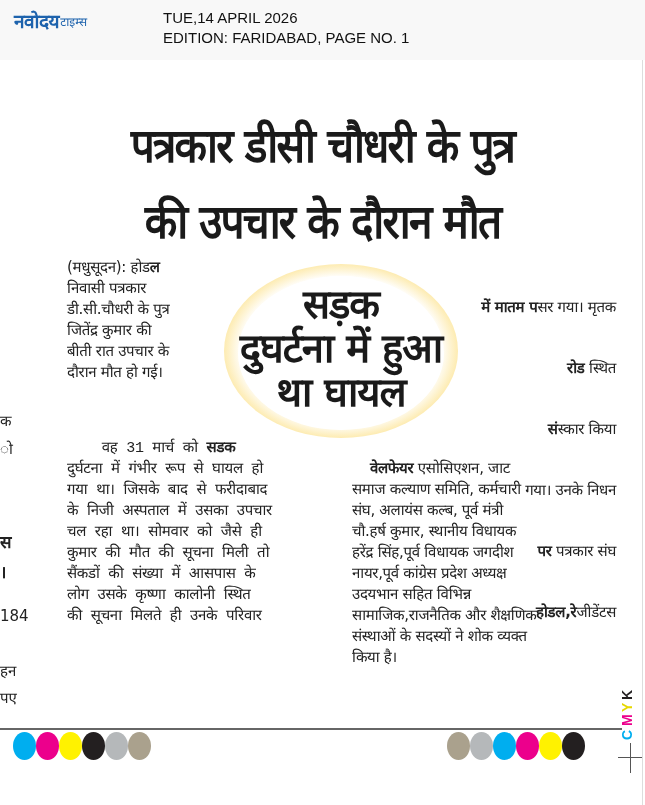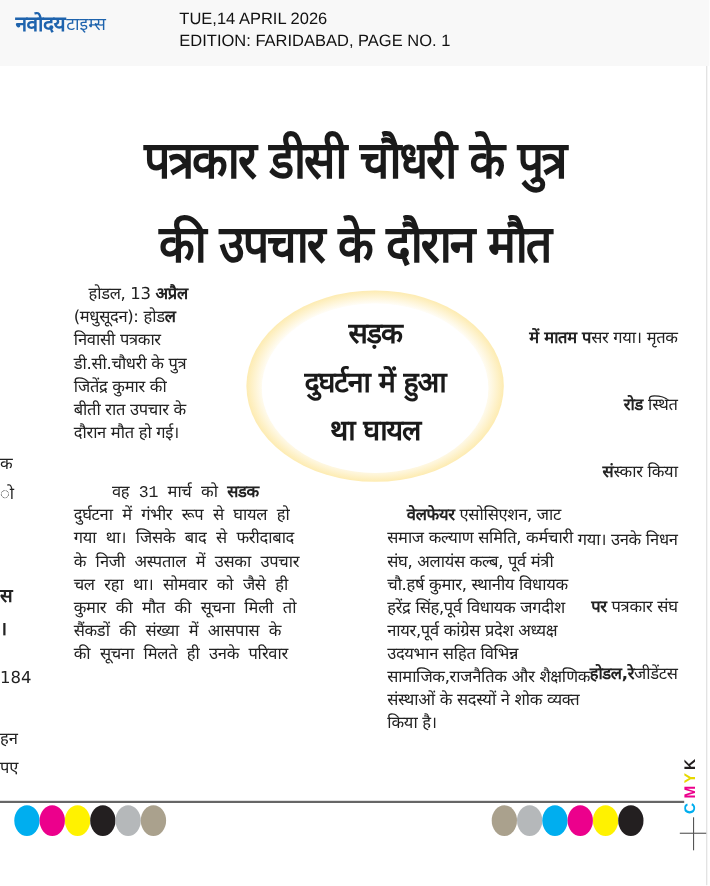--- a/index.html
+++ b/index.html
@@ -1,21 +1,21 @@
 <!DOCTYPE html>
 <html><head>
   <meta charset="utf-8">
   <style>
     html, body { margin:0; padding:0; }
     body { width:645px; height:805px; background:#ffffff; position:relative; overflow:hidden;
            font-family:"DejaVu Sans", sans-serif; color:#1a1a1a; }
     .header { position:absolute; left:0; top:0; width:645px; height:60px; background:#f8f8f8; }
     .logo { position:absolute; left:14px; top:8px; display:flex; align-items:center; }
     .logo-main { color:#1e63ad; font-weight:bold; font-size:19px; letter-spacing:-0.5px; }
-    .logo-sub { color:#1e63ad; font-size:16px; margin-left:1px; }
+    .logo-sub { color:#1e63ad; font-size:12px; margin-left:1px; }
     .edition { position:absolute; left:163px; top:8px; font-family:"Liberation Sans", sans-serif;
                font-size:15px; line-height:20px; color:#111; }
     .right-rule { position:absolute; left:642px; top:60px; width:1px; height:745px; background:#ddd; }
 
     .headline { position:absolute; left:0; width:645px; text-align:center; font-weight:bold;
                 font-family:"DejaVu Sans", sans-serif; font-size:47px; letter-spacing:-2px;
                 color:#1a1a1a; transform:scaleX(0.9); transform-origin:center; }
     .hl1 { top:112px; }
     .hl2 { top:188px; }
 
@@ -28,21 +28,21 @@
     .left-bot { left:67px; top:438px; width:270px;font-family:Liberation Mono, monospace; }
     .right-bot { left:352px; top:458px; width:264px; }
     .right-top p { text-align:right;margin-top:40px; }
 
     .callout { position:absolute; left:228px; top:268px; width:226px; height:170px; }
     .callout-glow { position:absolute; left:-4px; top:-4px; width:234px; height:174px; border-radius:50%;
                     background:radial-gradient(ellipse at center, #fff 60%, #fde9a8 72%, #f6c64a 78%, #fde9a8 86%, rgba(255,255,255,0) 100%); }
     .callout-inner { position:absolute; left:10px; top:8px; width:206px; height:154px; border-radius:50%;
                      background:#fff; }
     .callout-text { position:absolute; left:0; top:14px; width:226px; text-align:center;
-                    font-weight:bold; font-size:26px; line-height:44px; letter-spacing:-1px; color:#1a1a1a; }
+                    font-weight:bold; font-size:40px; line-height:44px; letter-spacing:-1px; color:#1a1a1a; }
 
     .edge-frag { position:absolute; left:0; font-size:15px; line-height:21px; color:#222; }
 
     .cmyk-rule { position:absolute; left:0; top:728px; width:622px; height:2px; background:#666; }
     .dots { position:absolute; top:732px; display:flex; gap:0; }
     .dot { width:23px; height:28px; border-radius:50%; margin-right:0px; }
     .dots-left { left:13px; }
     .dots-right { left:447px; }
     .cmyk-label { position:absolute; left:617px; top:680px; width:18px; height:60px; }
     .cmyk-label span { position:absolute; transform:rotate(-90deg); transform-origin:left top;
@@ -70,21 +70,20 @@
 
 <div class="edge-frag" style="top:411px;">क</div>
 <div class="edge-frag" style="top:439px;">ो</div>
 <div class="edge-frag" style="top:532px;font-weight:bold;font-size:17px;">स</div>
 <div class="edge-frag" style="top:562px;font-weight:bold;font-size:17px;">।</div>
 <div class="edge-frag" style="top:606px;">184</div>
 <div class="edge-frag" style="top:661px;">हन</div>
 <div class="edge-frag" style="top:688px;">पए</div>
 
 <div class="col left-top">
-  <p>&nbsp;&nbsp;&nbsp;होडल,  13 <span class="b">अप्रैल</span></p>
   <p>(मधुसूदन): होड<span class="b">ल</span></p>
   <p>निवासी  पत्रकार</p>
   <p>डी.सी.चौधरी के पुत्र</p>
   <p>जितेंद्र कुमार की</p>
   <p>बीती रात उपचार के</p>
   <p>दौरान मौत हो गई।</p>
 </div>
 
 <div class="col right-top">
   <p><span class="b">में मातम प</span>सर गया। मृतक</p>
@@ -106,20 +105,21 @@
 </div>
 
 <div class="col left-bot">
   <p>&nbsp;&nbsp;&nbsp;&nbsp;वह 31 मार्च को <span class="b">सडक</span></p>
   <p>दुर्घटना में गंभीर रूप से घायल हो</p>
   <p>गया था। जिसके बाद से फरीदाबाद</p>
   <p>के निजी अस्पताल में उसका उपचार</p>
   <p>चल रहा था। सोमवार को जैसे ही</p>
   <p>कुमार की मौत की सूचना मिली तो</p>
   <p>सैंकडों की संख्या में आसपास के</p>
+  <p>लोग उसके कृष्णा कालोनी स्थित</p>
   <p>की सूचना मिलते ही उनके परिवार</p>
 </div>
 
 <div class="col right-bot">
   <p>&nbsp;&nbsp;&nbsp;&nbsp;<span class="b">वेलफेयर</span>  एसोसिएशन, जाट</p>
   <p>समाज कल्याण समिति, कर्मचारी</p>
   <p>संघ, अलायंस कल्ब, पूर्व मंत्री</p>
   <p>चौ.हर्ष कुमार, स्थानीय विधायक</p>
   <p>हरेंद्र सिंह,पूर्व विधायक जगदीश</p>
   <p>नायर,पूर्व कांग्रेस प्रदेश अध्यक्ष</p>

